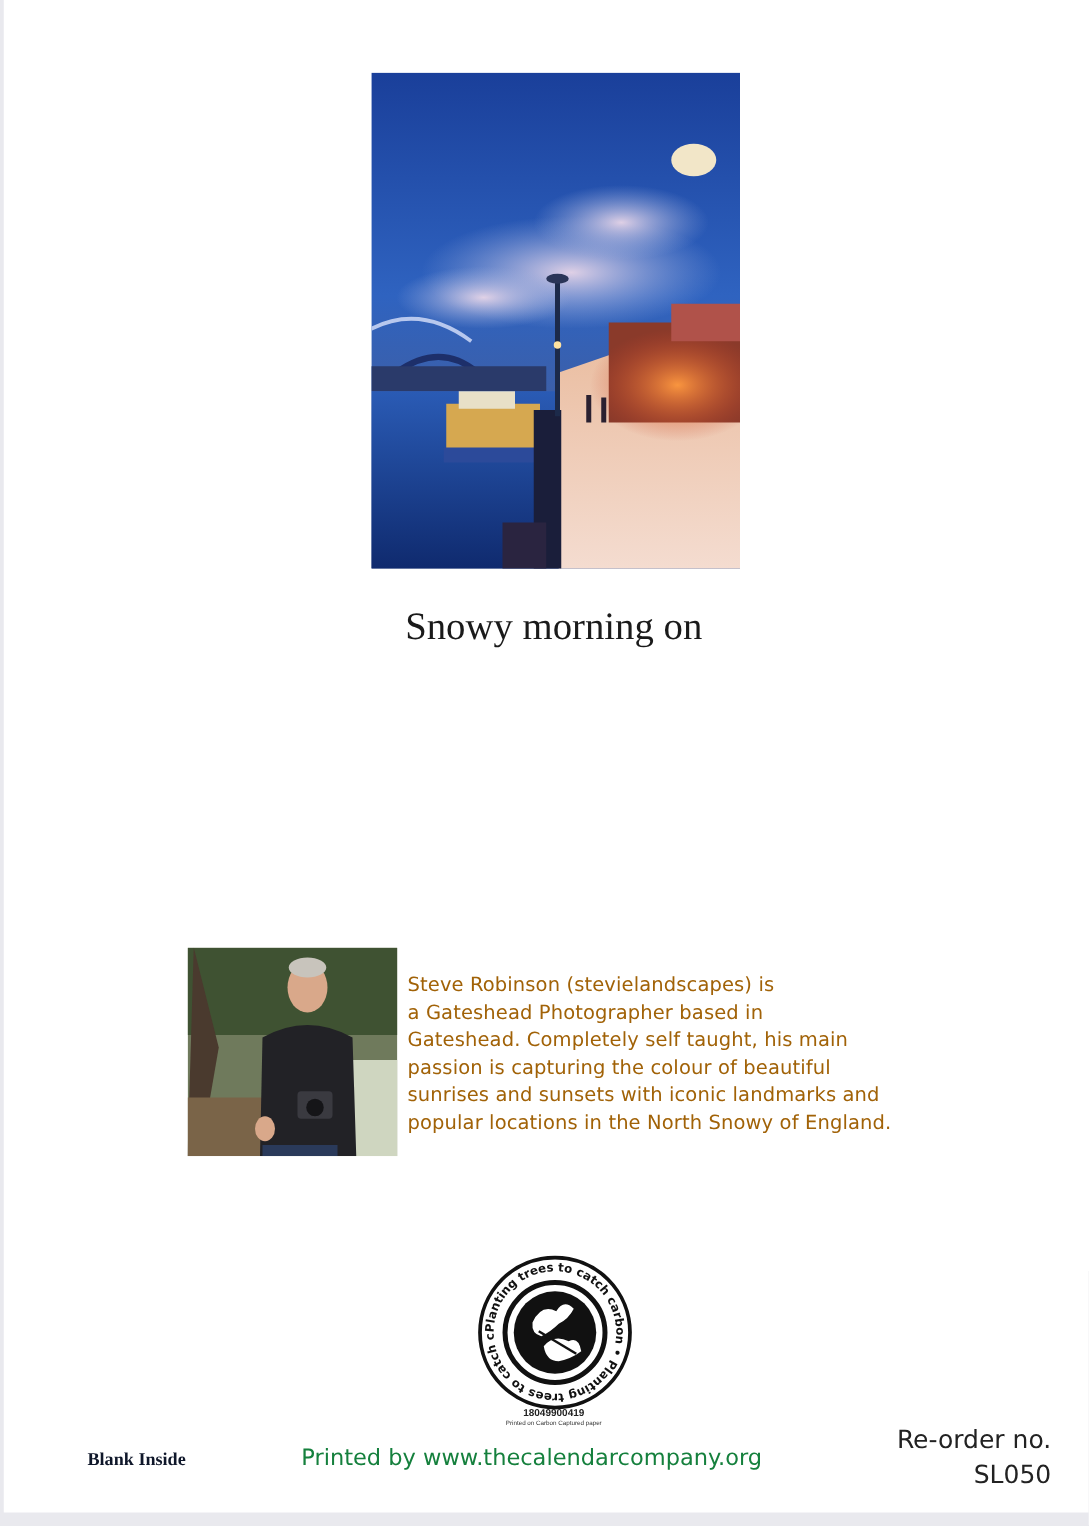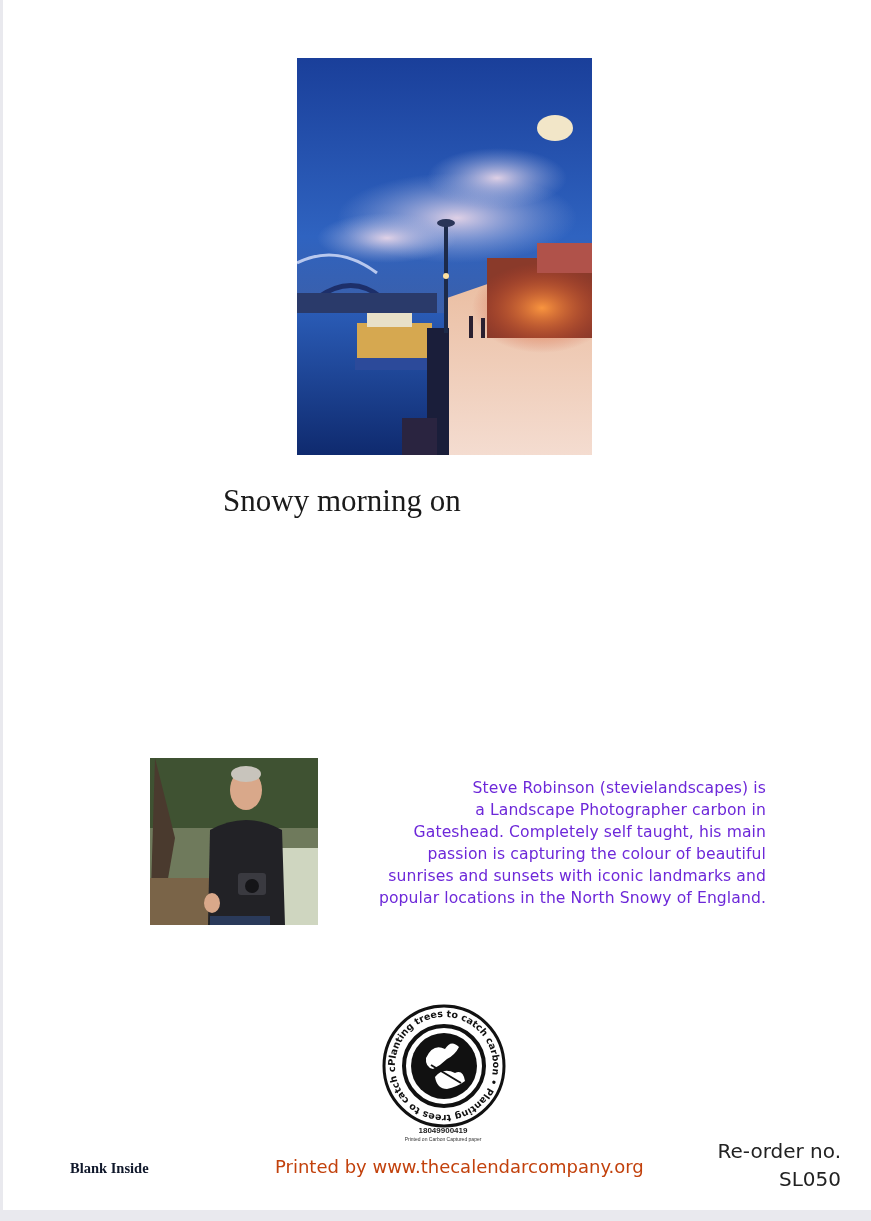--- a/index.html
+++ b/index.html
@@ -1,29 +1,29 @@
 <!DOCTYPE html>
 <html><head>
 <meta charset="utf-8">
 <style>
   html, body { margin:0; padding:0; }
   body { width:871px; height:1221px; background:#e9e9ee; position:relative; overflow:hidden; font-family:"Liberation Sans", sans-serif; }
   .card { position:absolute; left:3px; top:0; width:868px; height:1210px; background:#ffffff; }
   .photo { position:absolute; left:294px; top:58px; width:295px; height:397px; overflow:hidden; }
   .photo svg { display:block; }
-  .title { position:absolute; left:220px; top:482px; width:440px; text-align:left; font-family:"Liberation Serif", serif; font-size:31px; line-height:38px; color:#1a1a1a; }
+  .title { position:absolute; left:220px; top:482px; width:440px; text-align:center; font-family:"Liberation Serif", serif; font-size:31px; line-height:38px; color:#1a1a1a; }
   .portrait { position:absolute; left:147px; top:758px; width:168px; height:167px; overflow:hidden; }
-  .bio { position:absolute; left:323px; top:777px; width:440px; font-family:"DejaVu Sans", sans-serif; font-size:15.6px; line-height:22px; color:#6d28d9; letter-spacing:0.1px;text-align:right; }
+  .bio { position:absolute; left:323px; top:777px; width:440px; font-family:"DejaVu Sans", sans-serif; font-size:15.6px; line-height:22px; color:#a16207; letter-spacing:0.1px; }
   .bio span { display:block; white-space:nowrap; }
   .website { position:absolute; left:230px; top:960px; width:420px; text-align:center; font-family:"DejaVu Sans", sans-serif; font-size:16px; color:#222; }
   .logo { position:absolute; left:378px; top:1003px; width:126px; height:126px; }
   .logo-code { position:absolute; left:380px; top:1126px; width:120px; text-align:center; font-size:8px; font-weight:bold; color:#222; }
   .logo-sub { position:absolute; left:370px; top:1136px; width:140px; text-align:center; font-size:5px; color:#333; }
   .blank { position:absolute; left:67px; top:1160px; font-family:"Liberation Serif", serif; font-size:14.5px; color:#0f172a;font-weight:bold; }
-  .printed { position:absolute; left:238px; top:1156px; font-family:"DejaVu Sans", sans-serif; font-size:18px; color:#c2410c; white-space:nowrap;margin-left:34px; }
+  .printed { position:absolute; left:238px; top:1156px; font-family:"DejaVu Sans", sans-serif; font-size:18px; color:#15803d; white-space:nowrap; }
   .reorder { position:absolute; left:688px; top:1137px; width:150px; text-align:right; font-family:"DejaVu Sans", sans-serif; font-size:20px; line-height:28px; color:#222; }
   .reorder span { display:block; }
 </style>
 </head>
 <body>
 
 <div class="card">
 
   <div class="photo">
     <svg width="295" height="397" viewBox="0 0 295 397">
@@ -93,21 +93,21 @@
       <path d="M60 72 Q96 52 132 72 L135 167 L58 167 Z" fill="#222226"></path>
       <rect x="88" y="115" width="28" height="22" rx="3" fill="#3a3a40"></rect>
       <circle cx="102" cy="128" r="7" fill="#151518"></circle>
       <ellipse cx="62" cy="145" rx="8" ry="10" fill="#d9a88a"></ellipse>
       <rect x="60" y="158" width="60" height="9" fill="#2a3a5a"></rect>
     </svg>
   </div>
 
   <div class="bio">
     <span>Steve Robinson (stevielandscapes) is</span>
-    <span>a Landscape Photographer carbon in</span>
+    <span>a Gateshead Photographer based in</span>
     <span>Gateshead. Completely self taught, his main</span>
     <span>passion is capturing the colour of beautiful</span>
     <span>sunrises and sunsets with iconic landmarks and</span>
     <span>popular locations in the North Snowy of England.</span>
   </div>
 
 
   <div class="logo">
     <svg width="126" height="126" viewBox="0 0 126 126">
       <defs>

